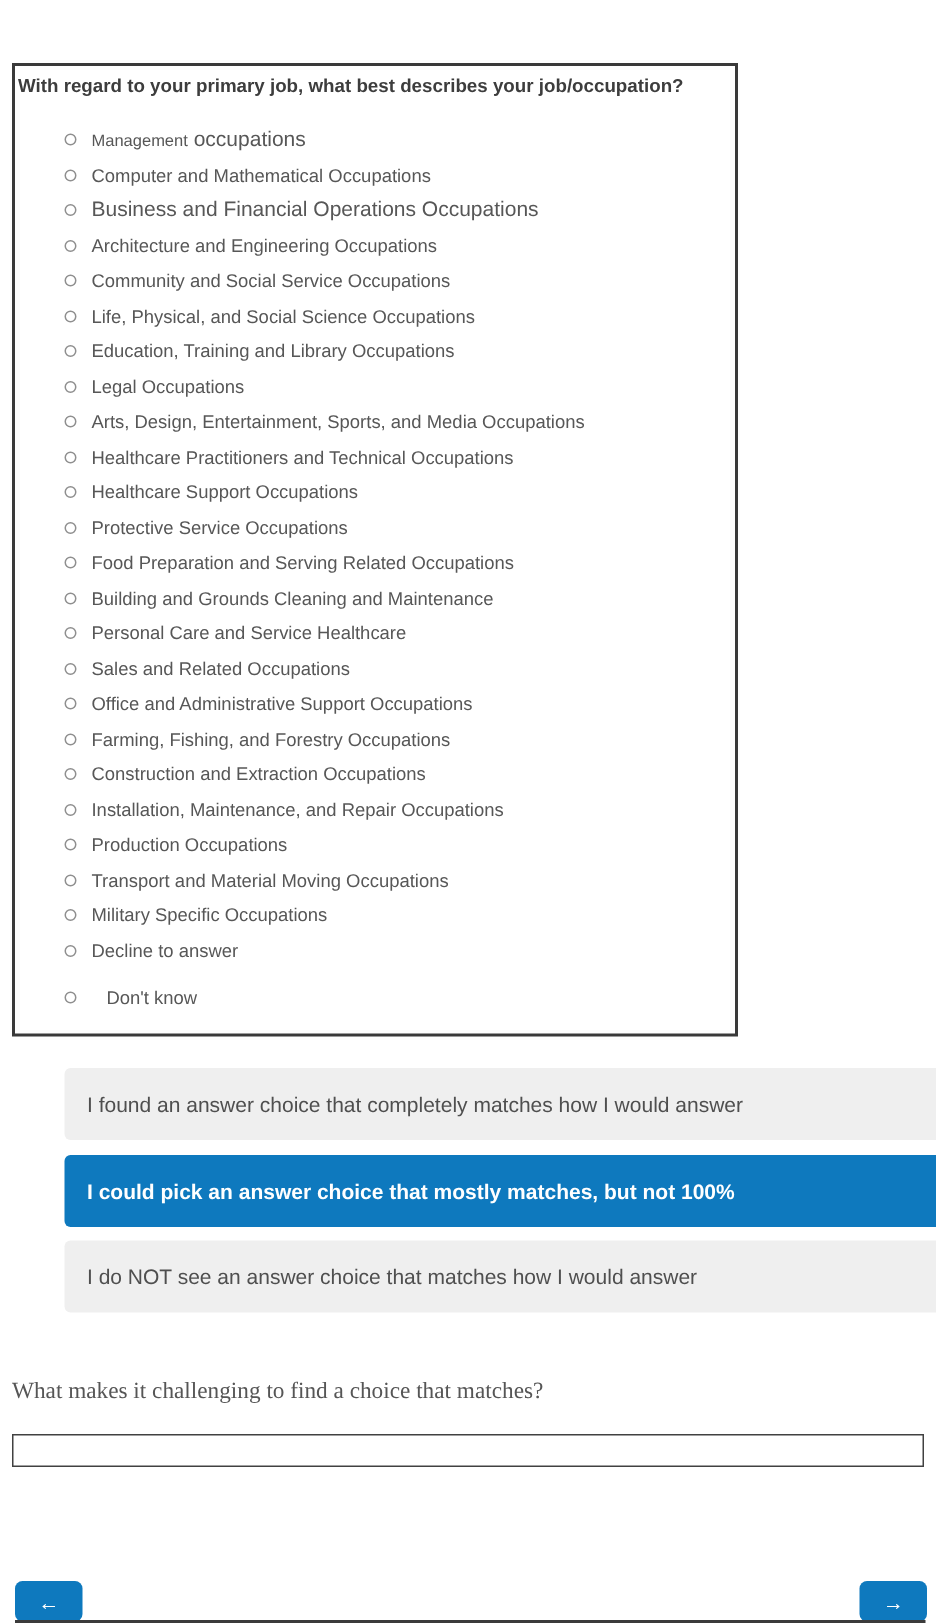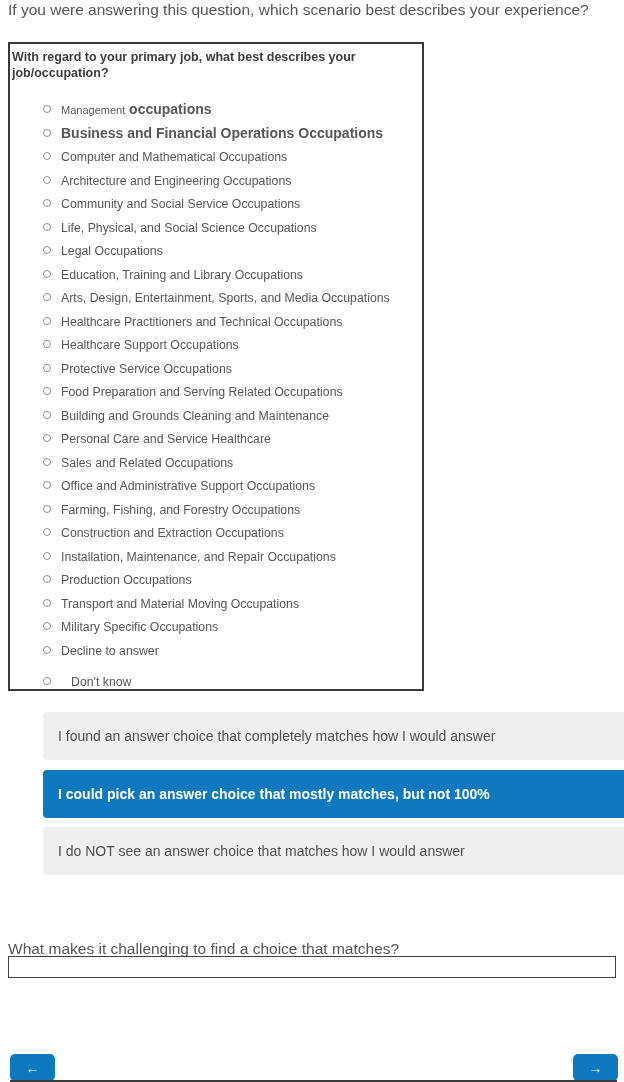--- a/index.html
+++ b/index.html
@@ -18,28 +18,28 @@
   
   .survey-question {
     position: absolute;
     left: 8px;
     width: 608px;
     font-size: 15.5px;
     color: #565656;
     line-height: 1.2;
   }
   #q1 { top: 1px; }
-  #q2 { top: 940px; }
+  #q2 { top: 919px; font-family: Liberation Serif, serif; }
 
   
   .qbox {
     position: absolute;
     left: 8px;
     top: 42px;
-    width: 416px;
+    width: 484px;
     height: 649px;
     box-sizing: border-box;
     border: 2px solid #3a3a3a;
     background: #ffffff;
   }
   .qbox-title {
     padding: 6px 3px 0 2px;
     font-size: 12.5px;
     font-weight: bold;
     color: #3d3d3d;
@@ -61,21 +61,21 @@
     height: 6px;
     border: 1.5px solid #8f8f8f;
     border-radius: 50%;
     margin-right: 10px;
     flex: 0 0 auto;
     background: #ffffff;
   }
   .opt-label { color: #575757; white-space: nowrap; }
   .opt-label .s-sm { font-size: 11px; }
   .opt-label .s-md { font-size: 12.3px; }
-  .opt-label .s-lg { font-size: 14px; font-weight: bold; }
+  .opt-label .s-lg { font-size: 14px; }
 
   
   #choices {
     position: absolute;
     left: 8px;
     top: 712px;
     width: 608px;
   }
   .choice-btn {
     box-sizing: border-box;
@@ -147,56 +147,55 @@
     width: 607px;
     height: 2px;
     background: #3b3b3b;
   }
 </style>
 </head>
 <body>
 
 <div id="stage">
 
-  <div id="q1" class="survey-question">If you were answering this question, which scenario best describes your experience?</div>
 
   <div class="qbox">
     <div class="qbox-title">With regard to your primary job, what best describes your job/occupation?</div>
     <ul class="opt-list">
         <li class="opt-row">
     <span class="radio-circle"></span>
     <span class="opt-label"><span class="s-sm">Management</span><span class="s-lg"> occupations</span></span>
   </li>
         <li class="opt-row">
     <span class="radio-circle"></span>
+    <span class="opt-label"><span class="s-md">Computer and Mathematical Occupations</span></span>
+  </li>
+        <li class="opt-row">
+    <span class="radio-circle"></span>
     <span class="opt-label"><span class="s-lg">Business and Financial Operations Occupations</span></span>
   </li>
         <li class="opt-row">
     <span class="radio-circle"></span>
-    <span class="opt-label"><span class="s-md">Computer and Mathematical Occupations</span></span>
-  </li>
-        <li class="opt-row">
-    <span class="radio-circle"></span>
     <span class="opt-label"><span class="s-md">Architecture and Engineering Occupations</span></span>
   </li>
         <li class="opt-row">
     <span class="radio-circle"></span>
     <span class="opt-label"><span class="s-md">Community and Social Service Occupations</span></span>
   </li>
         <li class="opt-row">
     <span class="radio-circle"></span>
     <span class="opt-label"><span class="s-md">Life, Physical, and Social Science Occupations</span></span>
   </li>
         <li class="opt-row">
     <span class="radio-circle"></span>
+    <span class="opt-label"><span class="s-md">Education, Training and Library Occupations</span></span>
+  </li>
+        <li class="opt-row">
+    <span class="radio-circle"></span>
     <span class="opt-label"><span class="s-md">Legal Occupations</span></span>
-  </li>
-        <li class="opt-row">
-    <span class="radio-circle"></span>
-    <span class="opt-label"><span class="s-md">Education, Training and Library Occupations</span></span>
   </li>
         <li class="opt-row">
     <span class="radio-circle"></span>
     <span class="opt-label"><span class="s-md">Arts, Design, Entertainment, Sports, and Media Occupations</span></span>
   </li>
         <li class="opt-row">
     <span class="radio-circle"></span>
     <span class="opt-label"><span class="s-md">Healthcare Practitioners and Technical Occupations</span></span>
   </li>
         <li class="opt-row">

